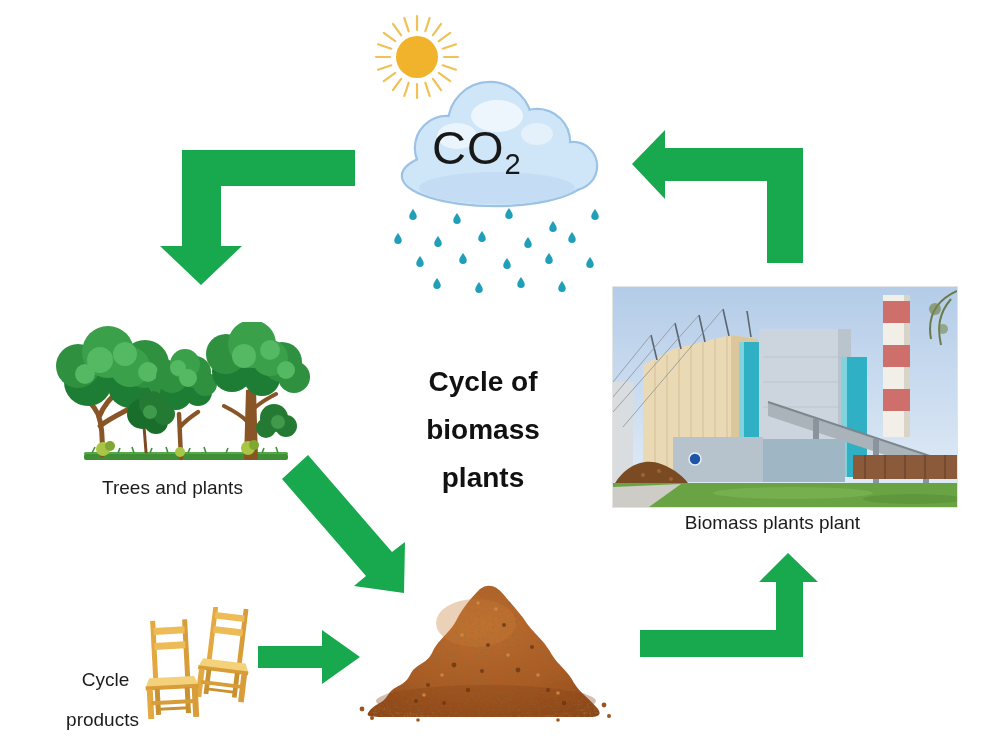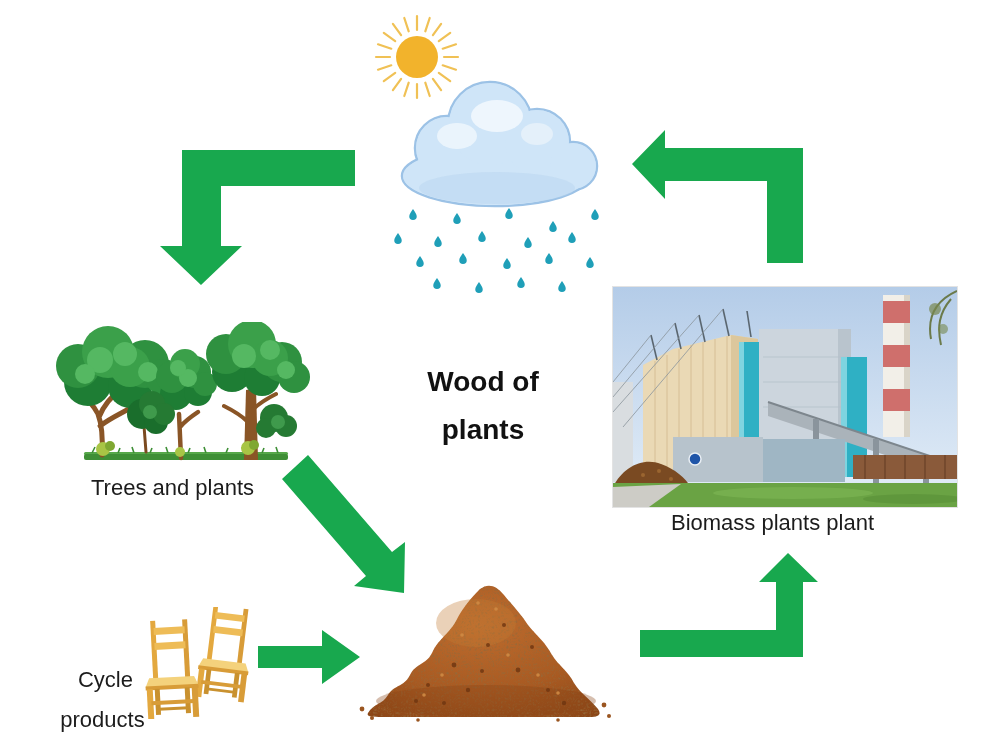--- a/index.html
+++ b/index.html
@@ -1,20 +1,20 @@
 <!DOCTYPE html>
 <html><head>
 <meta charset="utf-8">
 <style>
   html,body{margin:0;padding:0;background:#ffffff;}
   #canvas{position:relative;width:1000px;height:750px;background:#ffffff;overflow:hidden;
           font-family:"Liberation Sans", sans-serif;}
   .abs{position:absolute;}
   #arrows{position:absolute;left:0;top:0;width:1000px;height:750px;}
-  .label{position:absolute;text-align:center;color:#1c1c1c;font-size:22px;line-height:24px;}
+  .label{position:absolute;text-align:center;color:#1c1c1c;font-size:19px;line-height:24px;}
   #center-title{position:absolute;left:398px;top:358px;width:170px;text-align:center;
                 font-weight:bold;font-size:28px;line-height:48px;color:#111;}
   #co2-label{position:absolute;left:432px;top:120px;font-size:47px;color:#181818;letter-spacing:1px;}
   #co2-label sub{font-size:0.62em;}
   #plant-photo-wrap{position:absolute;left:612px;top:286px;width:346px;height:222px;
                     border:1px solid #e3e3e3;box-sizing:border-box;}
 </style>
 </head>
 <body>
 
@@ -93,20 +93,21 @@
       <use href="#dropP" transform="translate(122,183) scale(0.72)"></use>
       <use href="#dropP" transform="translate(164,178) scale(0.72)"></use>
       <use href="#dropP" transform="translate(205,182) scale(0.72)"></use>
       <use href="#dropP" transform="translate(52,203) scale(0.72)"></use>
       <use href="#dropP" transform="translate(94,207) scale(0.72)"></use>
       <use href="#dropP" transform="translate(136,202) scale(0.72)"></use>
       <use href="#dropP" transform="translate(177,206) scale(0.72)"></use>
     </g>
   </svg>
 
+  <div id="co2-label"><span>CO</span><sub>2</sub></div>
 
   <svg class="abs" style="left:30px;top:322px" width="284" height="146" viewBox="0 0 284 146">
 
     <rect x="54" y="130" width="204" height="3" fill="#57a84a" rx="1.5"></rect>
     <rect x="54" y="132" width="204" height="6" fill="#3f8f36" rx="2"></rect>
     <path d="M62,131 l3,-6 M74,131 l-2,-6 M88,131 l2,-5 M104,131 l-2,-6 M120,131 l2,-5 M138,131 l-2,-6 M158,131 l2,-5 M176,131 l-2,-6 M196,131 l2,-5 M214,131 l-2,-6 M232,131 l2,-5 M248,131 l-2,-6" stroke="#3f8f36" stroke-width="1.6" fill="none"></path>
 
     <path d="M72,133 C73,115 71,100 68,92 C62,80 52,72 44,66 M69,95 C74,82 84,72 94,64 M70,104 C80,96 94,90 104,84" stroke="#8a5526" fill="none" stroke-width="5" stroke-linecap="round"></path>
     <g>
       <circle cx="58" cy="60" r="24" fill="#1e7d34"></circle>
@@ -169,21 +170,22 @@
       <circle cx="73" cy="127" r="7" fill="#a8c545"></circle>
         <circle cx="80" cy="124" r="5" fill="#7fa832"></circle>
       <circle cx="150" cy="130" r="5" fill="#a8c545"></circle>
       <circle cx="218" cy="126" r="7" fill="#a8c545"></circle>
         <circle cx="224" cy="123" r="5" fill="#7fa832"></circle>
     </g>
   </svg>
   <div class="label" style="left:80px;top:476px;width:185px">Trees and plants</div>
 
   <div id="center-title">
-    <div>Wood of</div>
+    <div>Cycle of</div>
+    <div>biomass</div>
     <div>plants</div>
   </div>
 
   <div id="plant-photo-wrap">
   <svg width="344" height="220" viewBox="0 0 344 220">
     <defs>
       <linearGradient id="sky" x1="0" y1="0" x2="0" y2="1">
         <stop offset="0" stop-color="#b4cce8"></stop>
             <stop offset="1" stop-color="#e4eef8"></stop>
       </linearGradient>

